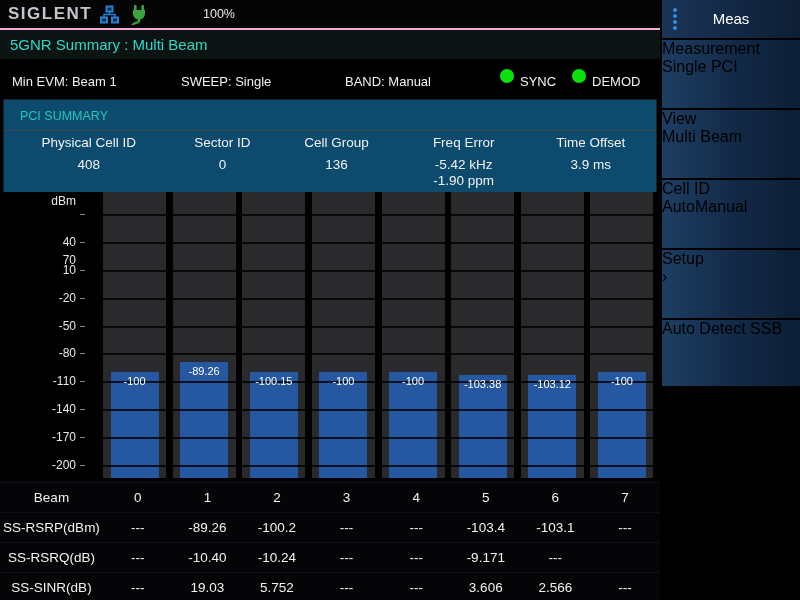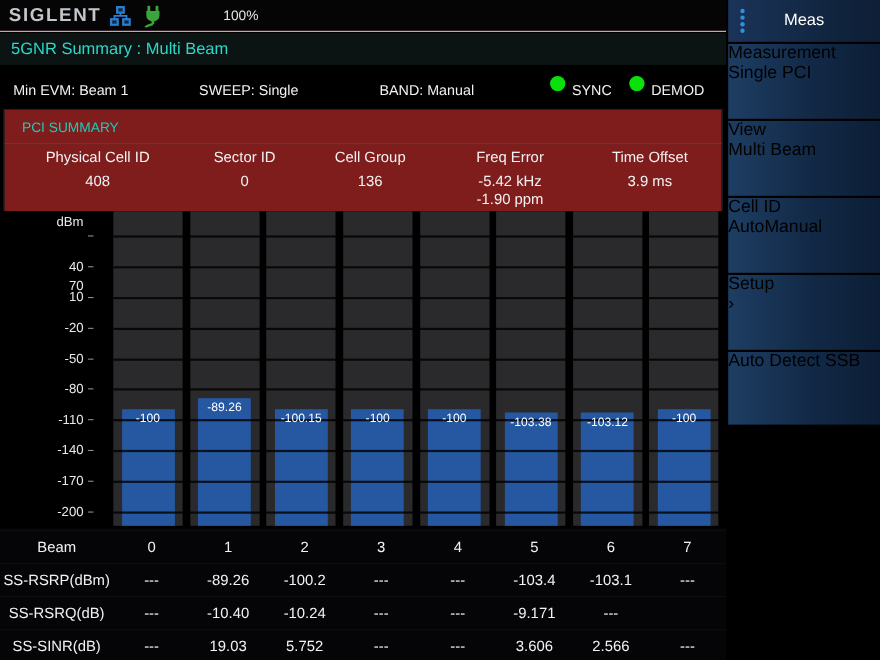--- a/index.html
+++ b/index.html
@@ -1,36 +1,36 @@
 <!DOCTYPE html>
 <html><head>
 <meta charset="utf-8">
 <style>
   html,body{margin:0;padding:0;background:#000;width:800px;height:600px;overflow:hidden;
     font-family:"Liberation Sans", sans-serif;-webkit-font-smoothing:antialiased;}
   .screen{position:relative;width:800px;height:600px;background:#000;}
   .main{position:absolute;left:0;top:0;width:660px;height:600px;background:#000;}
 
   
-  .topbar{position:absolute;left:0;top:0;width:660px;height:28px;background:#050505;border-bottom:1px solid #f9a8d4;}
+  .topbar{position:absolute;left:0;top:0;width:660px;height:28px;background:#050505;border-bottom:3px solid #f9a8d4;}
   .logo{position:absolute;left:8px;top:4px;font-size:17px;font-weight:bold;color:#c3c7cb;letter-spacing:1.5px;}
   .ico{position:absolute;top:5px;}
   .batt-label{position:absolute;left:203px;top:7px;font-size:12.5px;color:#e8e8e8;}
 
   
   .title-bar{position:absolute;left:0;top:30px;width:660px;height:29px;background:#0c1313;}
   .title-bar span{position:absolute;left:10px;top:6px;font-size:15px;color:#2bd9c8;}
 
   
   .status-bar{position:absolute;left:0;top:62px;width:660px;height:32px;background:#000;}
   .status-bar .st{position:absolute;top:12px;font-size:13px;color:#f2f2f2;}
   .ind-dot{position:absolute;top:7px;width:14px;height:14px;border-radius:50%;background:#0ae00a;}
 
   
-  .pci-panel{position:absolute;left:4px;top:100px;width:652px;height:92px;background:#7f1d1d;outline:1px solid #1b242b;}
+  .pci-panel{position:absolute;left:4px;top:100px;width:652px;height:92px;background:#0c4a6e;outline:1px solid #1b242b;}
   .pci-heading{position:absolute;left:16px;top:9px;font-size:12.5px;color:#20c9b8;}
   .pci-sep{position:absolute;left:0;top:30px;width:652px;height:1px;background:#43474b;}
   .pci-grid{position:absolute;left:0;top:35px;width:652px;display:grid;grid-template-columns:26% 15% 20% 19% 20%;}
   .pci-col{text-align:center;color:#f2f2f2;}
   .pci-label{font-size:13.5px;padding-bottom:7px;}
   .pci-value{font-size:13.5px;line-height:16px;}
 
   
   .chart{position:absolute;left:0;top:192px;width:660px;height:288px;background:#000;}
   .y-axis{position:absolute;left:0;top:0;width:86px;height:288px;}

